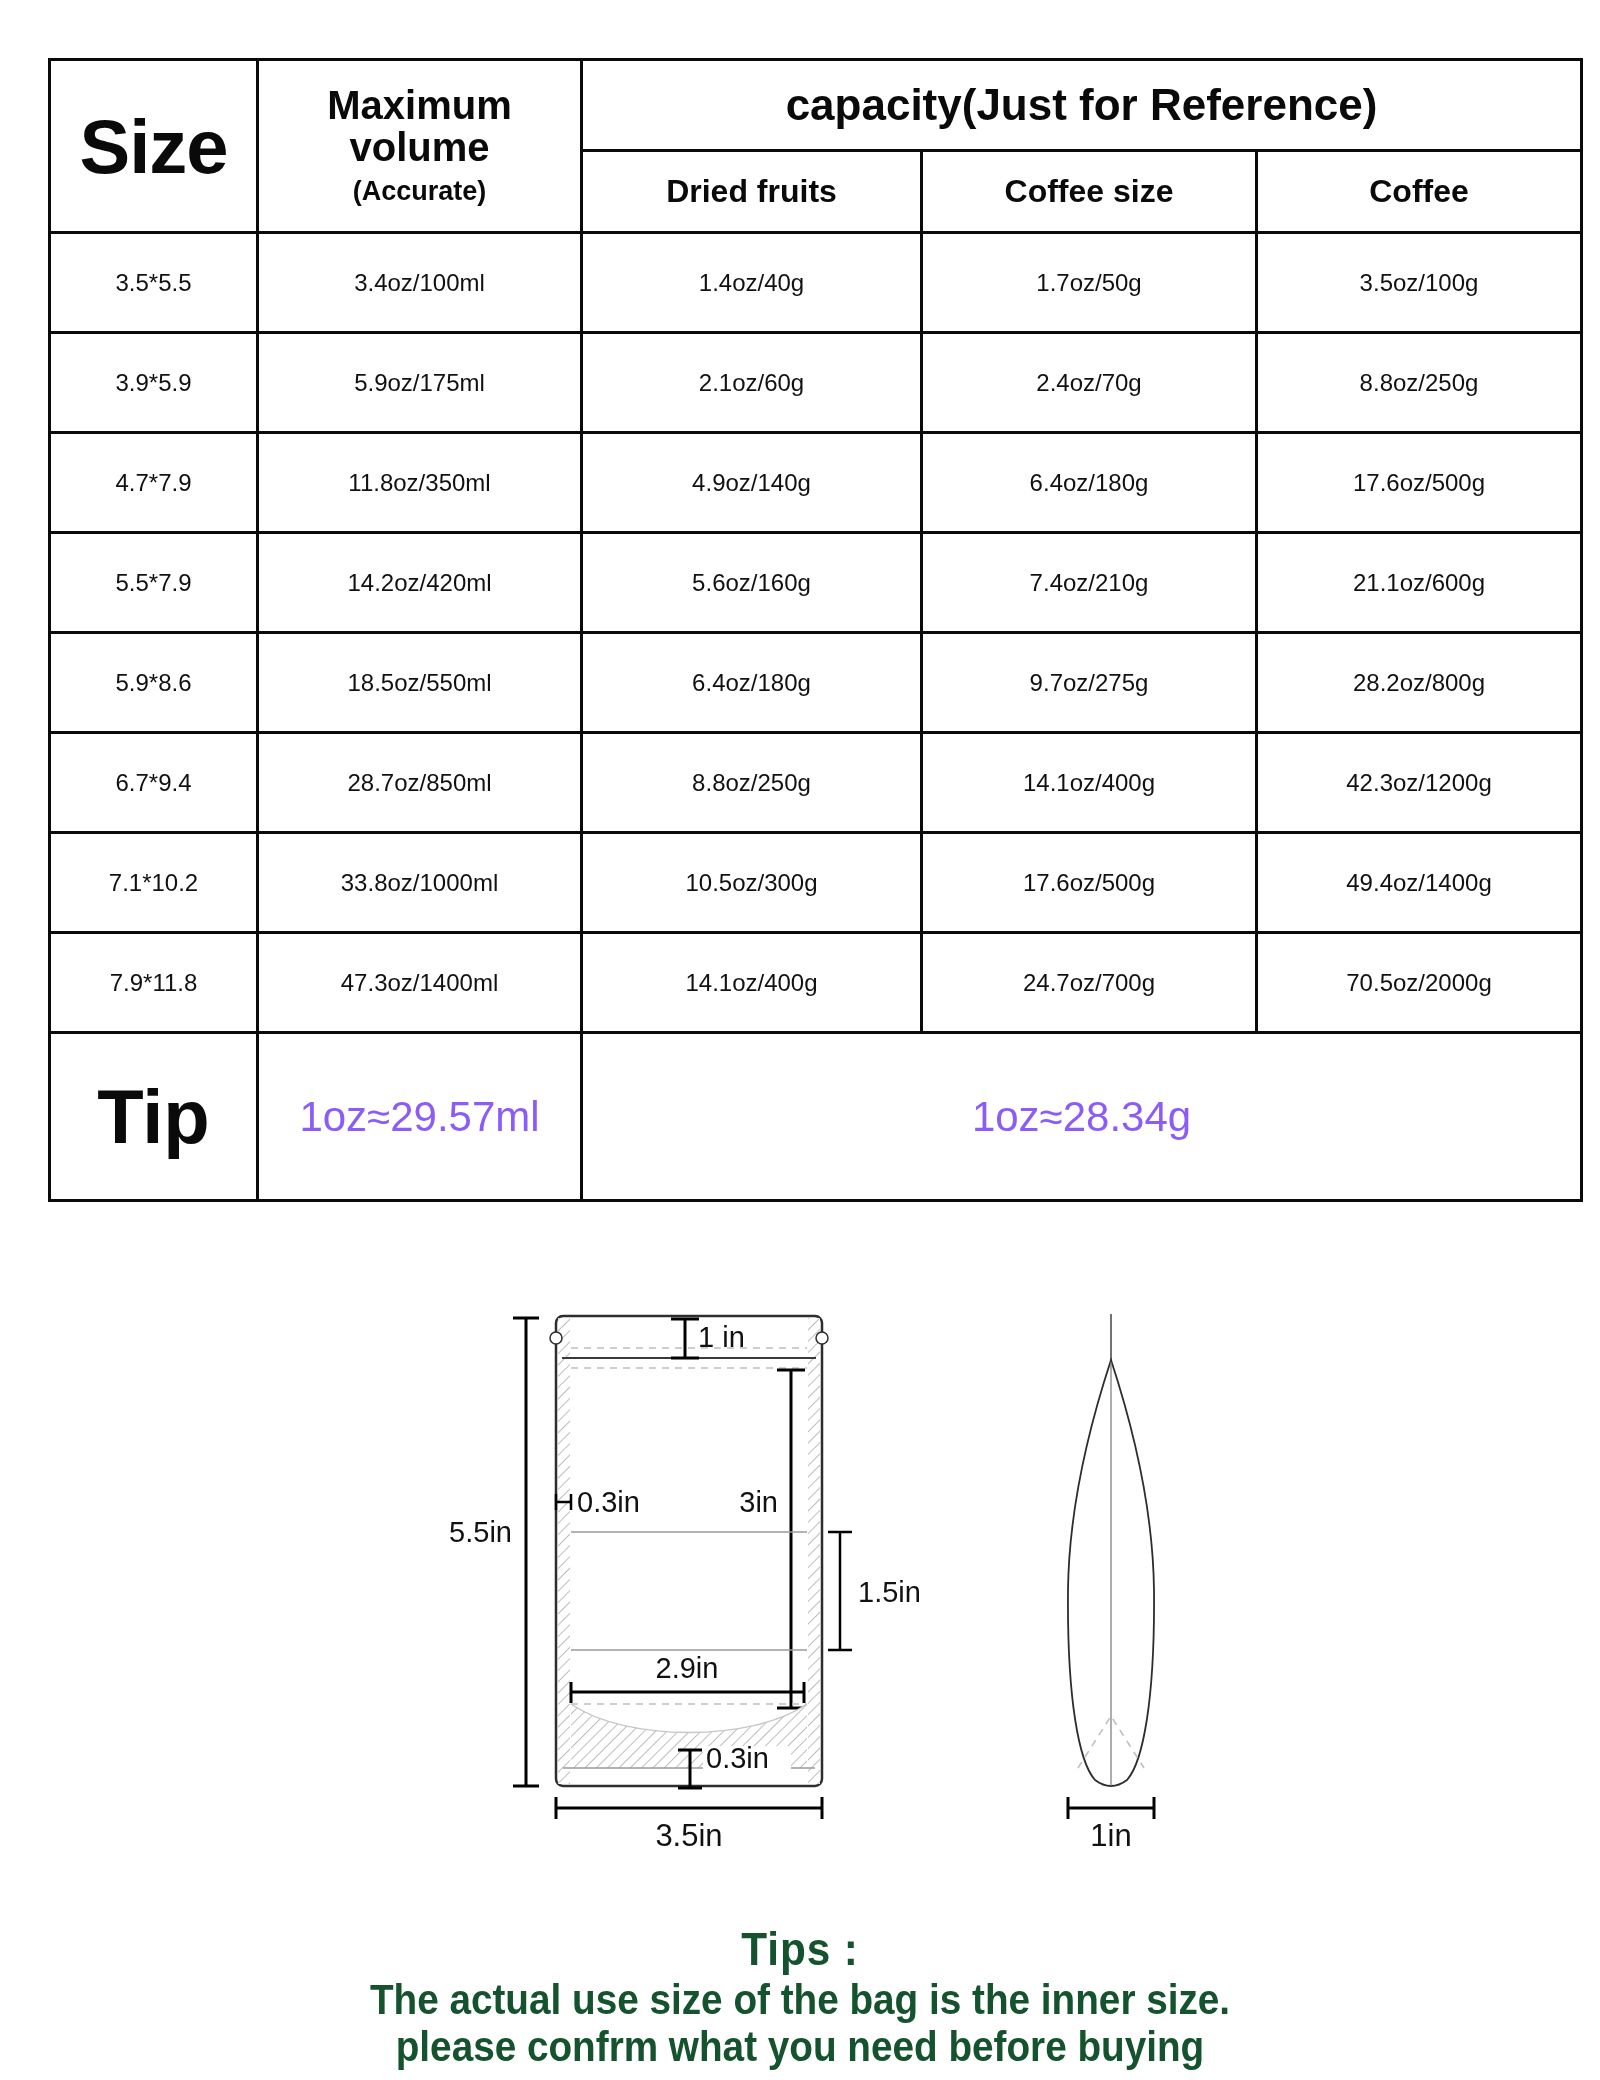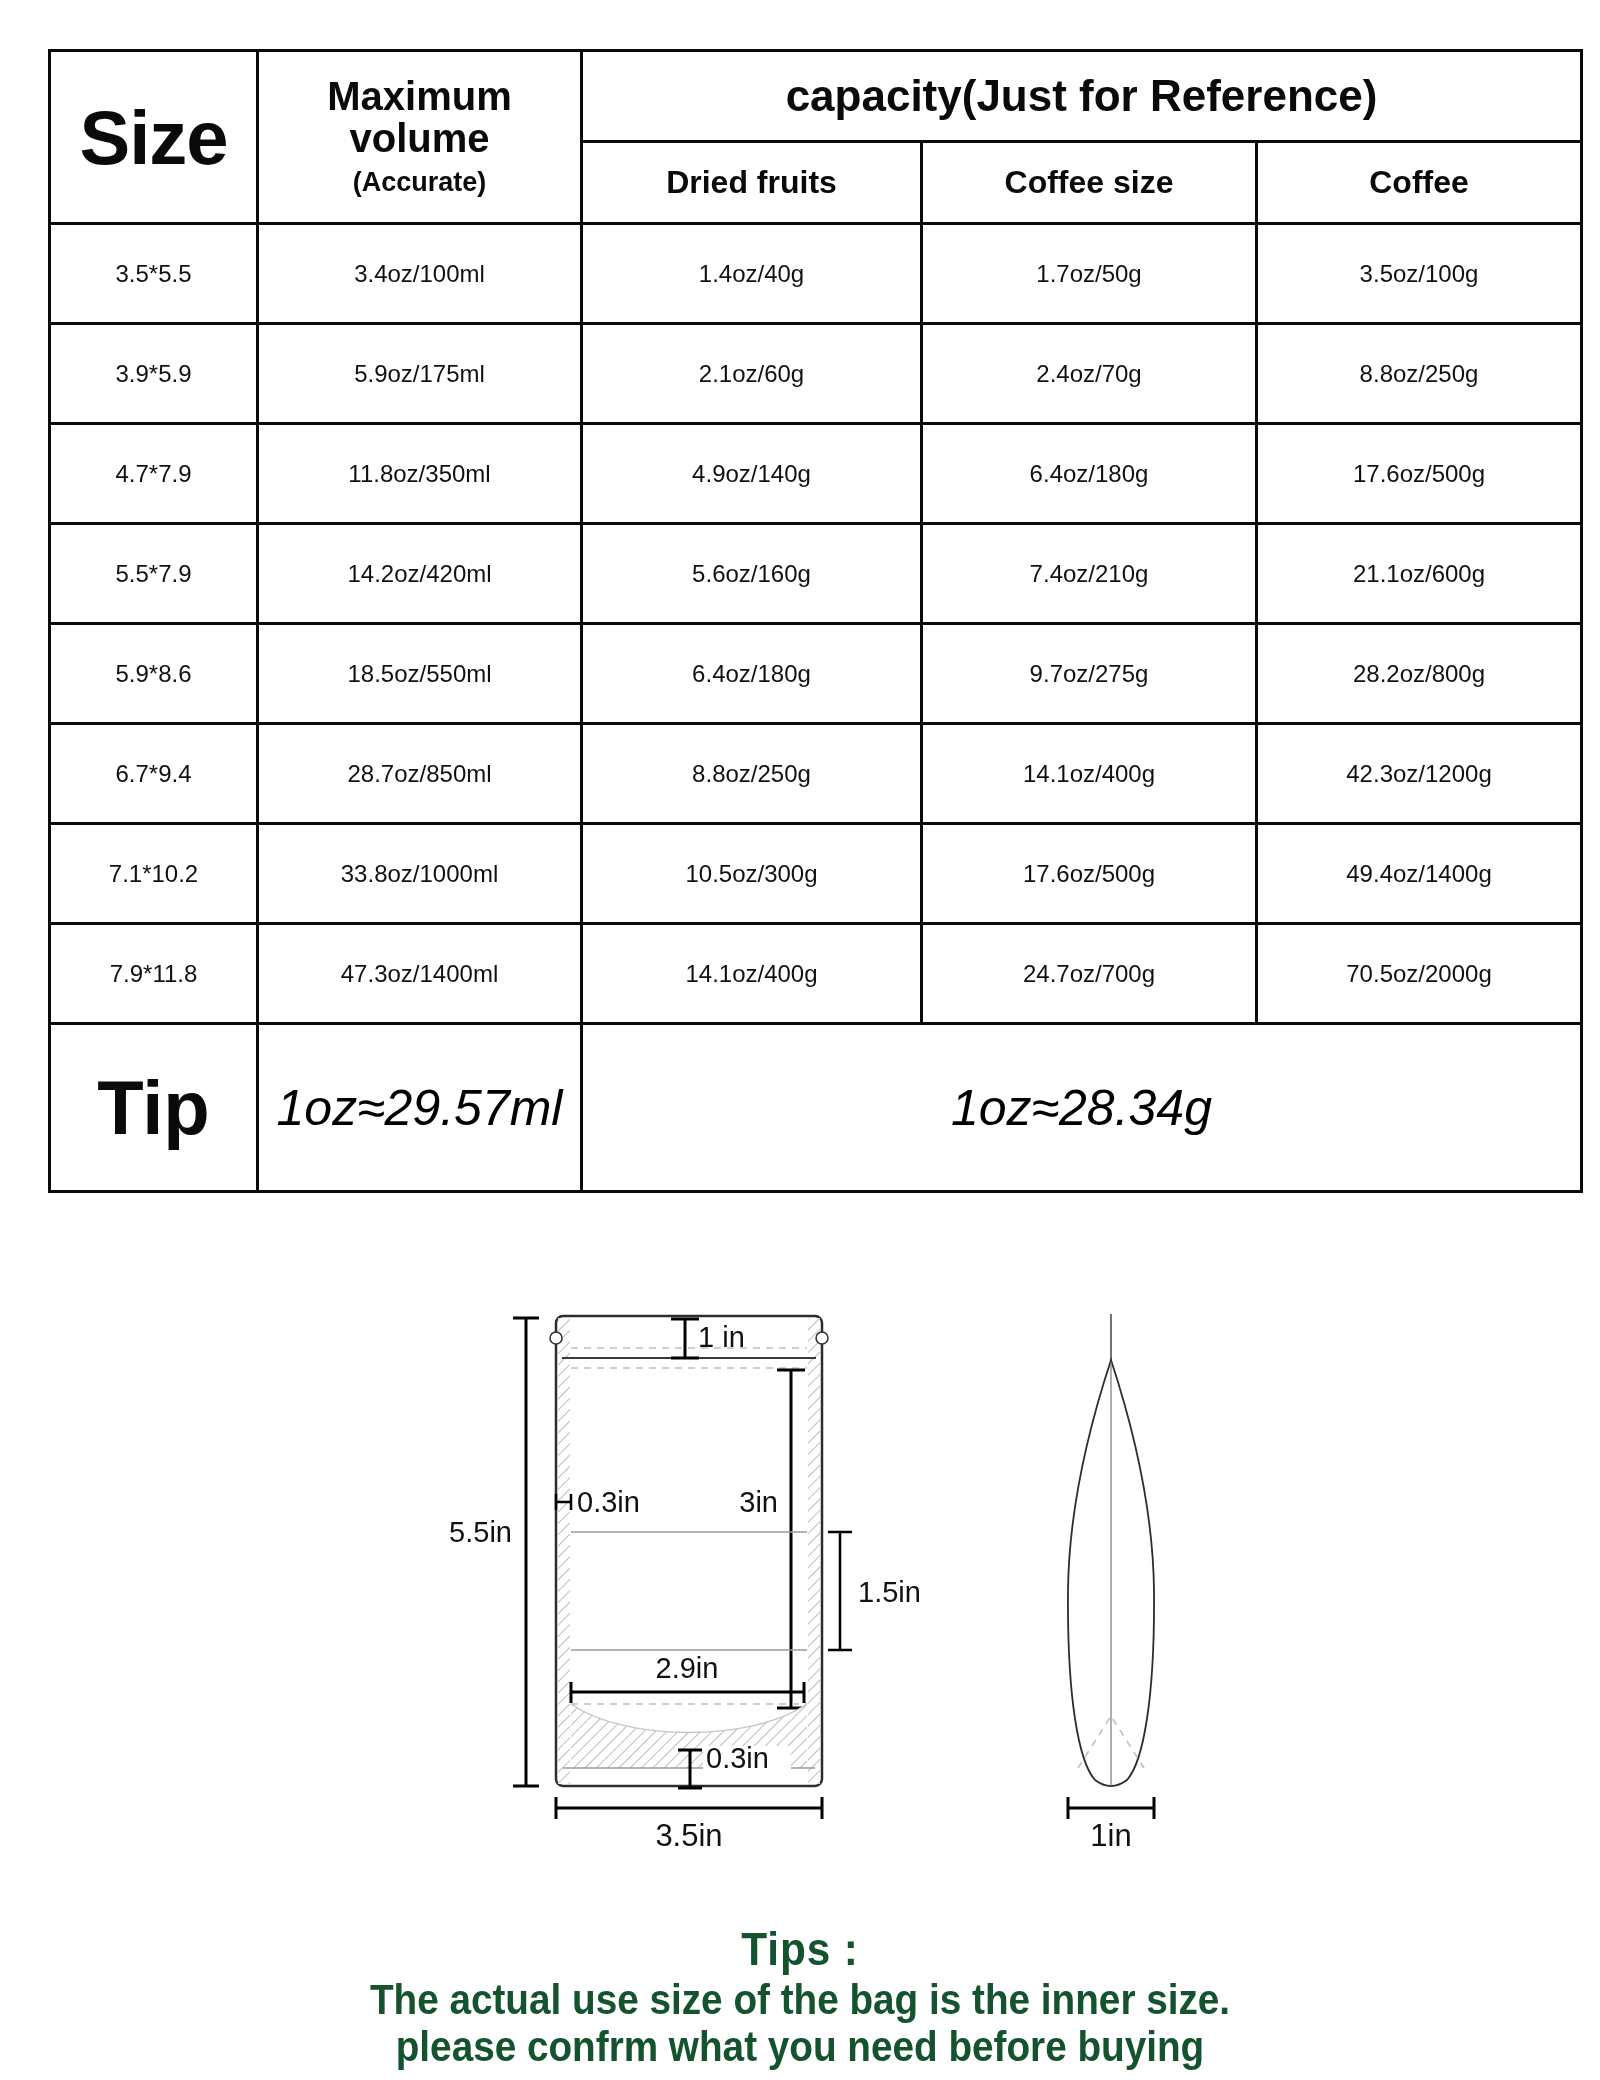--- a/index.html
+++ b/index.html
@@ -2,39 +2,39 @@
 <html><head>
 <meta charset="utf-8">
 <style>
   html,body{margin:0;padding:0;background:#ffffff;}
   .sheet{
     position:relative;width:1600px;height:2080px;background:#ffffff;overflow:hidden;
     font-family:"Liberation Sans","DejaVu Sans",sans-serif;color:#0a0a0a;
   }
   
   table.size-table{
-    position:absolute;left:48px;top:49px;width:1532px;
+    position:absolute;left:48px;top:58px;width:1532px;
     border-collapse:collapse;table-layout:fixed;
   }
   table.size-table td{
     border:3px solid #0a0a0a;text-align:center;vertical-align:middle;padding:0;
     overflow:hidden;white-space:nowrap;
   }
   tr.r-cap td{height:88px;}
   tr.r-sub td{height:79px;}
   tr.r-data td{height:97px;}
   tr.r-tip td{height:165px;}
   .size-hdr{font-size:76px;font-weight:bold;letter-spacing:-1px;}
   .maxvol-cell div.mv1{font-size:40px;font-weight:bold;line-height:1.03;}
   .maxvol-cell div.mv2{font-size:27px;font-weight:bold;margin-top:8px;}
   .cap-hdr{font-size:44px;font-weight:bold;}
   .sub-hdr{font-size:32px;font-weight:bold;}
   tr.r-data td{font-size:24px;font-weight:normal;color:#111;}
   .tip-label{font-size:76px;font-weight:bold;}
-  .tip-val{font-size:50px;font-weight:normal;color:#000000;font-style:italic;}
+  .tip-val{font-size:42px;font-weight:normal;color:#8b5cf6;}
   
   svg.diagram{position:absolute;left:450px;top:1280px;}
   svg .dim{stroke:#000;stroke-width:3;fill:none;}
   svg .dim2{stroke:#000;stroke-width:2.5;fill:none;}
   svg .dash{stroke:#bfbfbf;stroke-width:1.6;stroke-dasharray:7 6;fill:none;}
   svg .faint{stroke:#9a9a9a;stroke-width:1.4;fill:none;}
   svg .outline{stroke:#2d2d2d;fill:#ffffff;}
   svg text{font-family:"Liberation Sans","DejaVu Sans",sans-serif;font-size:29px;fill:#111;}
   svg text.big{font-size:31px;}
   

